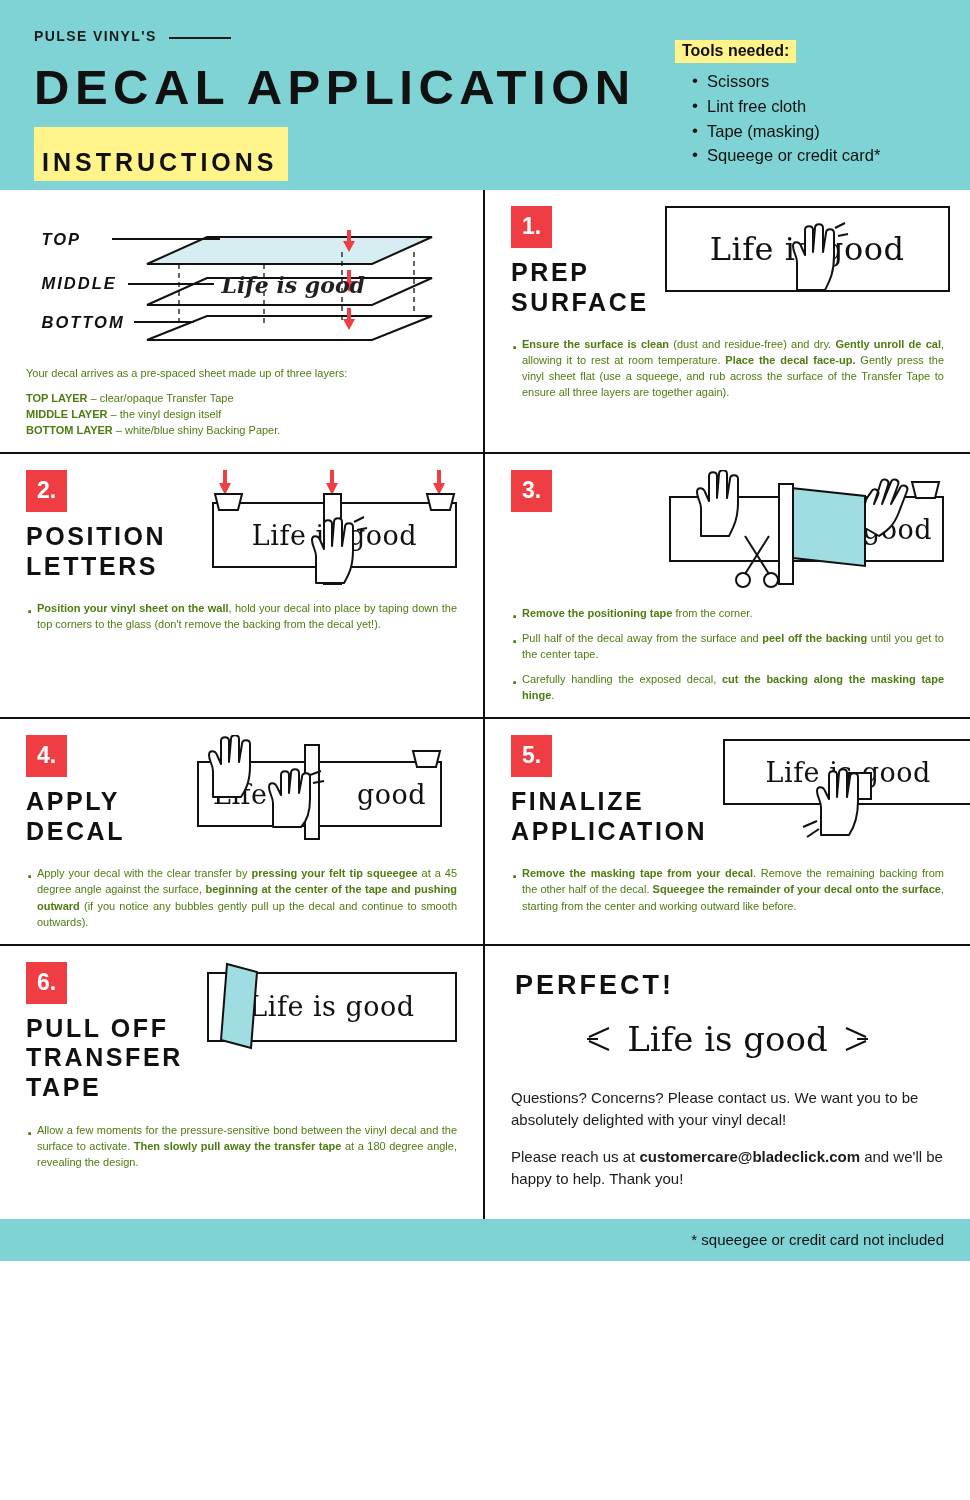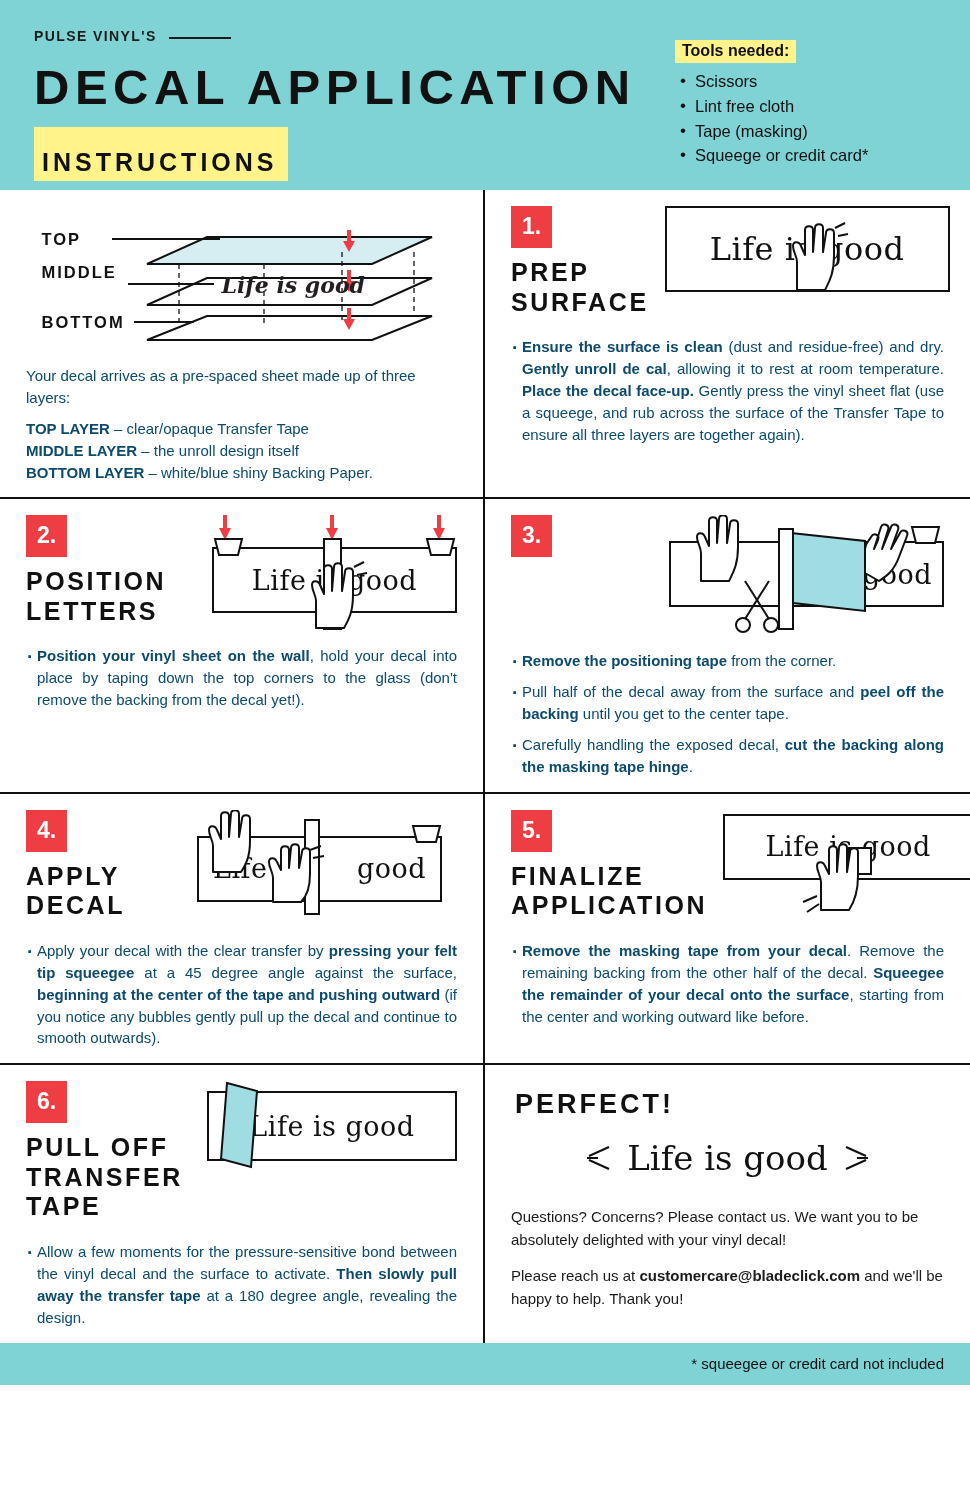--- a/index.html
+++ b/index.html
@@ -80,20 +80,21 @@
   }
   .tools ul {
     margin: 0; padding: 0 0 0 20px;
     list-style: none;
   }
   .tools li {
     position: relative;
     font-size: 16.5px;
     line-height: 1.5;
     color: #111;
+    margin-left: 12px;
   }
   .tools li::before {
     content: "•";
     position: absolute;
     left: -15px;
     top: -1px;
     font-size: 17px;
   }
 
   
@@ -143,23 +144,23 @@
   }
   .art {
     flex: 1 1 auto;
     display: flex;
     align-items: flex-start;
     justify-content: flex-end;
   }
 
   
   .body-text {
-    font-size: 15px;
+    font-size: 11px;
     line-height: 1.46;
-    color: #0c4a6e;
+    color: #4d7c0f;
     text-align: justify;
     margin-top: 10px;
   }
   .body-text p { margin: 0 0 9px 0; }
   .body-text p:last-child { margin-bottom: 0; }
   .bullet { position: relative; padding-left: 11px; }
   .bullet::before {
     content: "·";
     position: absolute; left: 1px; top: -2px;
     font-size: 19px; font-weight: bold;
@@ -171,20 +172,21 @@
     position: relative;
     width: 400px; height: 135px;
     margin: 6px auto 4px auto;
   }
   .layer-label {
     position: absolute;
     font-size: 16.5px;
     font-weight: bold;
     letter-spacing: 2px;
     color: #111;
+    font-style: italic;
   }
   .script {
     font-family: "DejaVu Serif", serif;
     font-style: italic;
     font-weight: bold;
   }
 
   
   .frame {
     border: 2px solid #111;
@@ -290,30 +292,30 @@
             <g fill="#ee3d43">
               <rect x="305" y="18" width="4" height="12"></rect>
                 <polygon points="301,29 313,29 307,40"></polygon>
               <rect x="305" y="58" width="4" height="12"></rect>
                 <polygon points="301,69 313,69 307,80"></polygon>
               <rect x="305" y="96" width="4" height="12"></rect>
                 <polygon points="301,107 313,107 307,118"></polygon>
             </g>
           </svg>
           <div class="layer-label" style="left:0px; top:18px;">TOP</div>
-          <div class="layer-label" style="left:0px; top:51px;">MIDDLE</div>
+          <div class="layer-label" style="left:0px; top:62px;">MIDDLE</div>
           <div class="layer-label" style="left:0px; top:101px;">BOTTOM</div>
           <div class="script" style="position:absolute; left:180px; top:60px; font-size:22px;">Life is good</div>
         </div>
 
         <div class="body-text" style="text-align:left; margin-top:18px;">
           <p>Your decal arrives as a pre-spaced sheet made up of three layers:</p>
           <p>
             <b>TOP LAYER</b><span> – clear/opaque Transfer Tape</span><br>
-            <b>MIDDLE LAYER</b><span> – the unroll design itself</span><br>
+            <b>MIDDLE LAYER</b><span> – the vinyl design itself</span><br>
             <b>BOTTOM LAYER</b><span> – white/blue shiny Backing Paper.</span>
           </p>
         </div>
       </div>
 
       <div class="cell">
         <div class="step-head">
           <div class="num-col">
             <span class="num">1.</span>
             <div class="step-title" style="white-space:pre-line;">PREP

